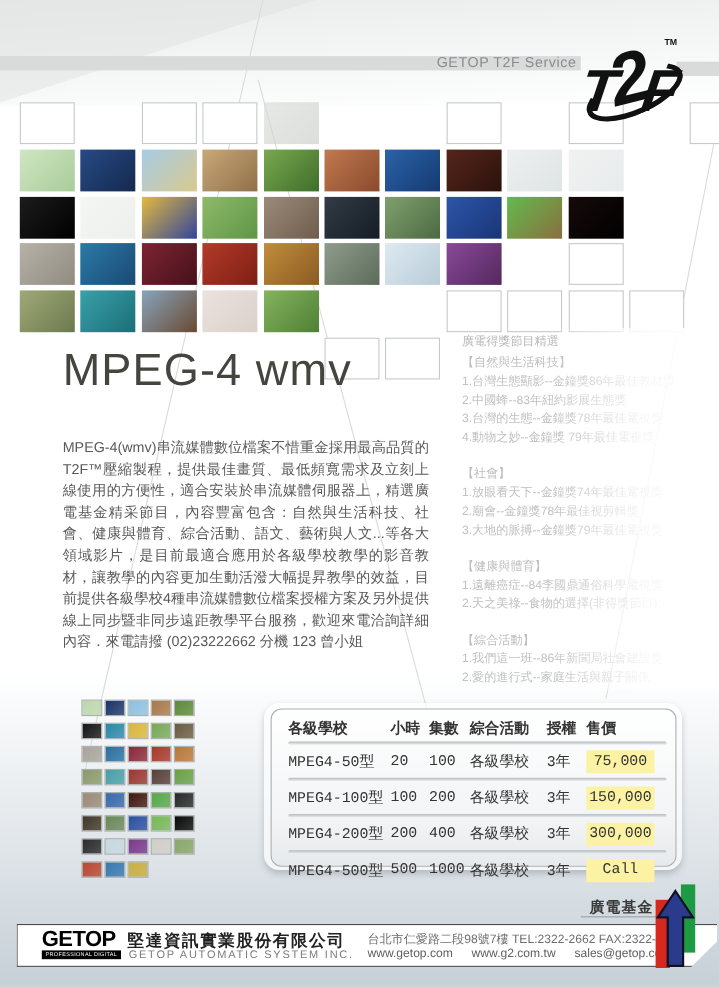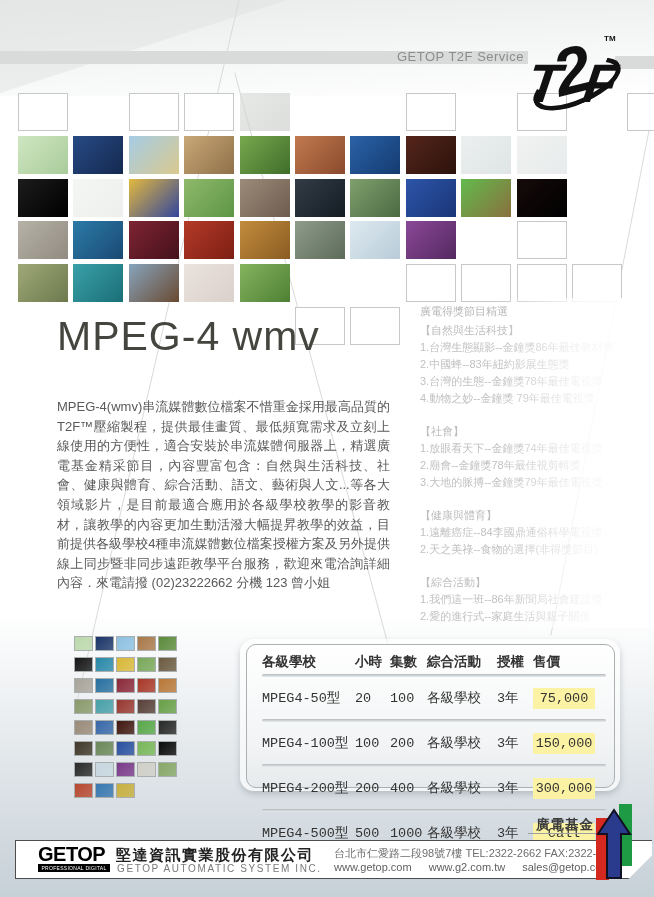--- a/index.html
+++ b/index.html
@@ -54,21 +54,21 @@
   #mini-collage{position:absolute;left:74px;top:636px;width:110px;height:170px;z-index:2;}
   .mcell{position:absolute;width:19px;height:15px;box-sizing:border-box;border:1px solid #a9aeae;}
   
   .panel-outer{position:absolute;left:240px;top:639px;width:380px;height:152px;border-radius:14px;
                background:rgba(255,255,255,.65);z-index:2;box-shadow:0 3px 6px rgba(110,120,130,.35);}
   .panel{position:absolute;left:246px;top:644px;width:367px;height:142px;border-radius:10px;z-index:3;
          background:linear-gradient(180deg,#ffffff 0%,#f2f4f5 70%,#e7eaec 100%);
          border:1px solid #aab0b3;}
   .ptable{position:absolute;left:15px;top:6px;right:8px;
           font-family:"Liberation Mono","DejaVu Sans Mono",monospace;}
-  .trow{display:grid;grid-template-columns:93px 35px 37px 70px 36px 62px;align-items:center;height:40px;}
+  .trow{display:grid;grid-template-columns:93px 35px 37px 70px 36px 62px;align-items:center;height:28px;}
   .trow.head{font-family:"Liberation Sans",sans-serif;font-weight:bold;color:#3c3c3c;font-size:13px;height:22px;}
   .trow .c{font-size:13.5px;color:#333;}
   .trow .ctr{}
   .sep{height:3px;background:linear-gradient(180deg,#b4babd,#e9ecee);border-radius:2px;margin:1px 0;}
   .price{background:#fbf2a4;text-align:center;padding:3px 0;border-radius:1px;}
   
   .fund-label{position:absolute;left:536px;top:816px;font-size:13.5px;font-weight:bold;color:#3a3a3a;
               letter-spacing:1px;z-index:4;}
   .fund-line{position:absolute;left:528px;top:833px;width:76px;height:1px;background:#9aa0a3;z-index:4;}
   .footer-strip{position:absolute;left:15px;top:840px;width:636px;height:37px;background:#fff;

